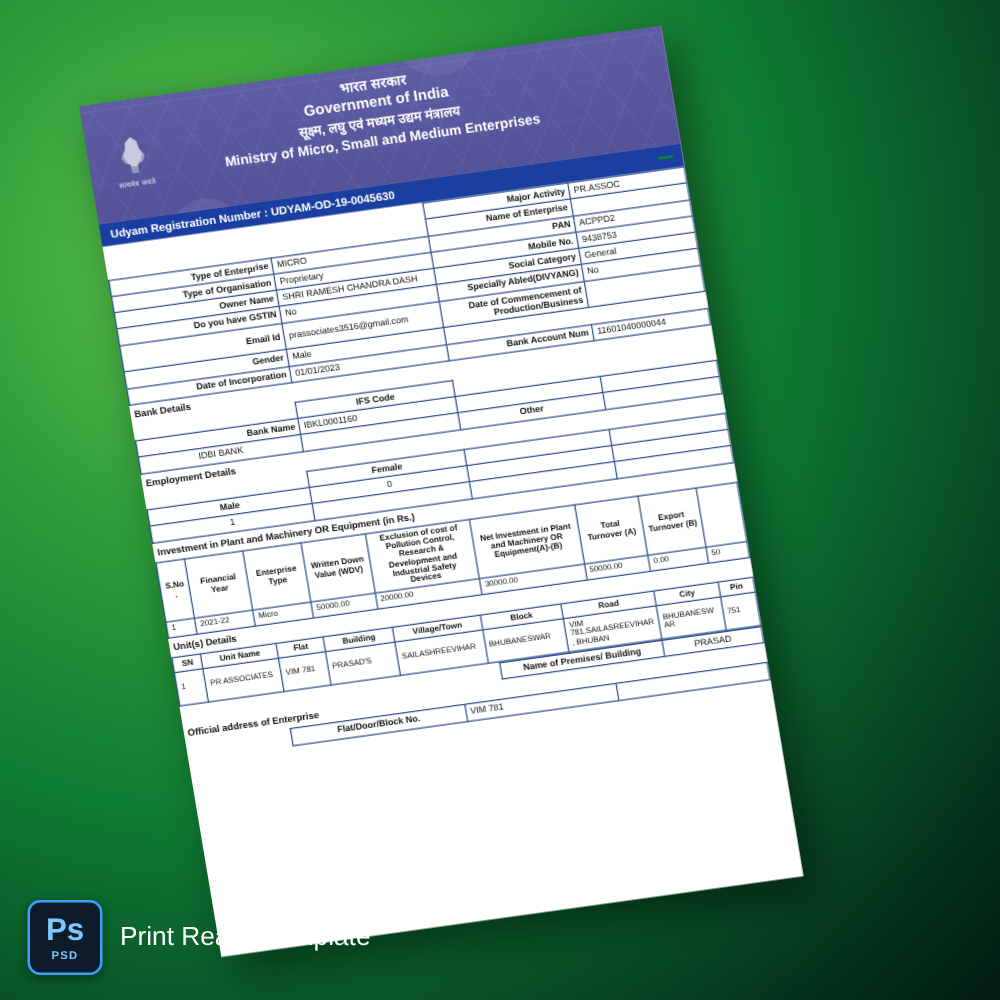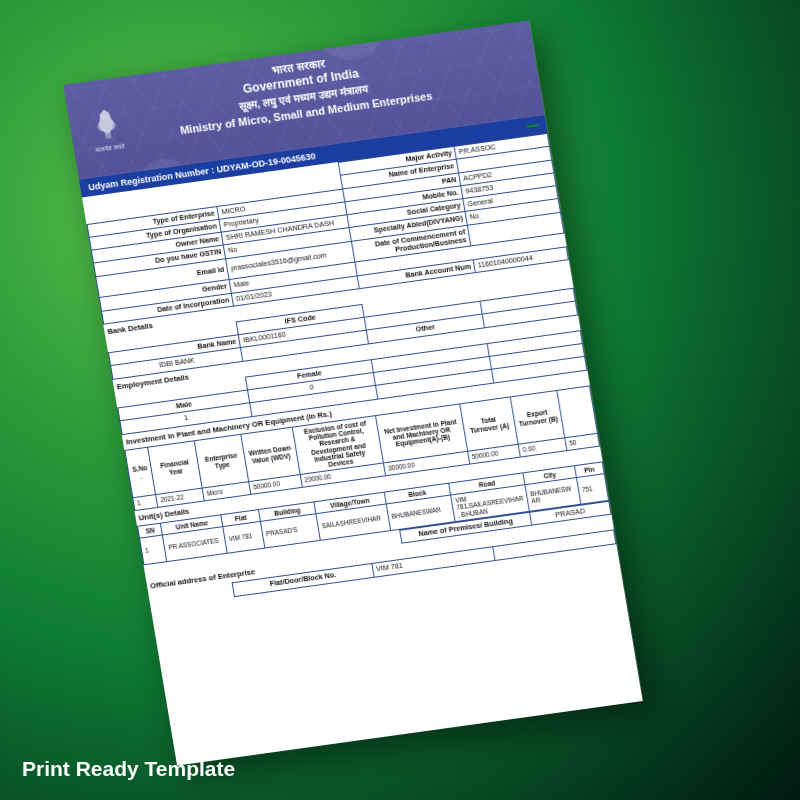--- a/index.html
+++ b/index.html
@@ -123,21 +123,21 @@
     background:#0d1b2a;
     border:2px solid #3aa0ff;
     color:#7ec8ff;
     display:flex;flex-direction:column;align-items:center;justify-content:center;
     font-weight:bold;
     box-shadow:0 2px 8px rgba(0,0,0,.4);
   }
   #ps-badge .ps{font-size:25px;line-height:1;}
   #ps-badge .psd{font-size:9px;letter-spacing:1px;margin-top:2px;}
   #brand-text{color:#fff;}
-  #brand-title{font-size:21px;font-weight:bold;line-height:1.1;}
+  #brand-title{font-size:21px;font-weight:normal;line-height:1.1;}
   #brand-url{font-size:17px;margin-top:3px;opacity:.97;}
 </style>
 </head>
 <body>
 
 <div id="stage">
 
   <div id="sheet-wrap">
     <div id="sheet">
 
@@ -396,18 +396,22 @@
           </tr>
         </tbody>
           </table>
         <div class="filler"></div>
       </div>
 
     </div>
   </div>
 
   <div id="brand">
+    <div id="ps-badge">
+      <div class="ps">Ps</div>
+      <div class="psd">PSD</div>
+    </div>
     <div id="brand-text">
       <div id="brand-title">Print Ready Template</div>
     </div>
   </div>
 
 </div>
 
 </body></html>

